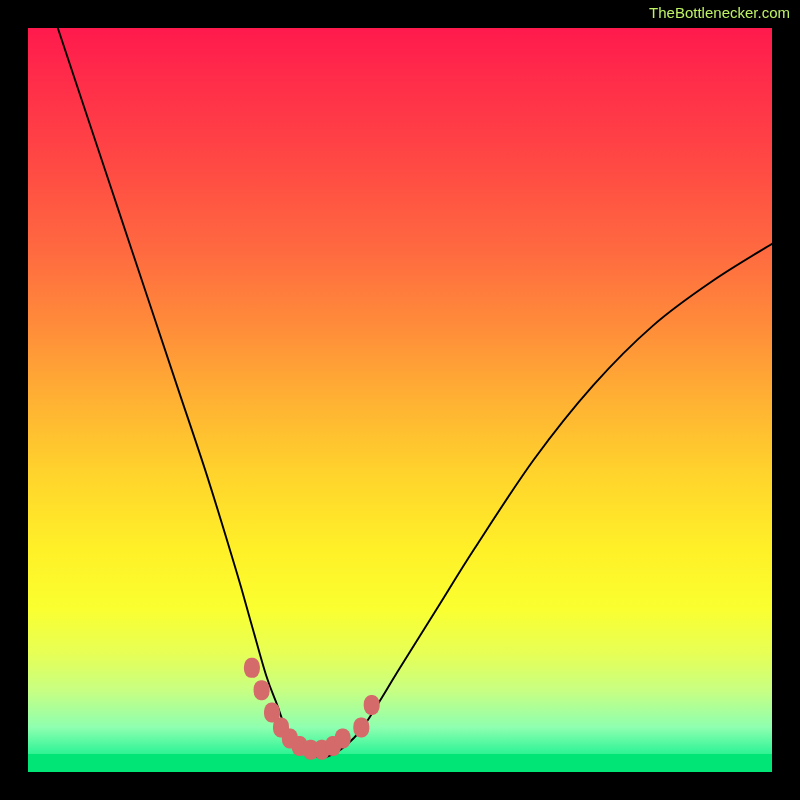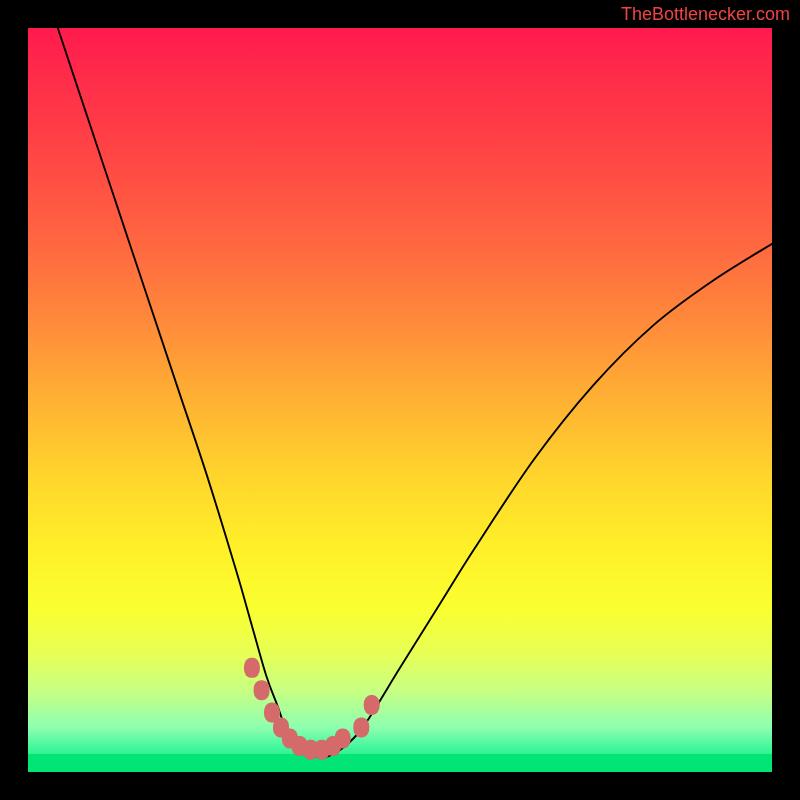--- a/index.html
+++ b/index.html
@@ -60,22 +60,22 @@
     position: absolute;
     inset: 0;
     width: 100%;
     height: 100%;
     pointer-events: none;
   }
   .watermark {
     position: absolute;
     top: 4px;
     right: 10px;
-    font-size: 18px;
-    color: #ef4444;
+    font-size: 15px;
+    color: #bef264;
     font-weight: 500;
     letter-spacing: 0px;
     user-select: none;
   }
 </style>
 </head>
 <body>
 
 <div class="frame">
 

